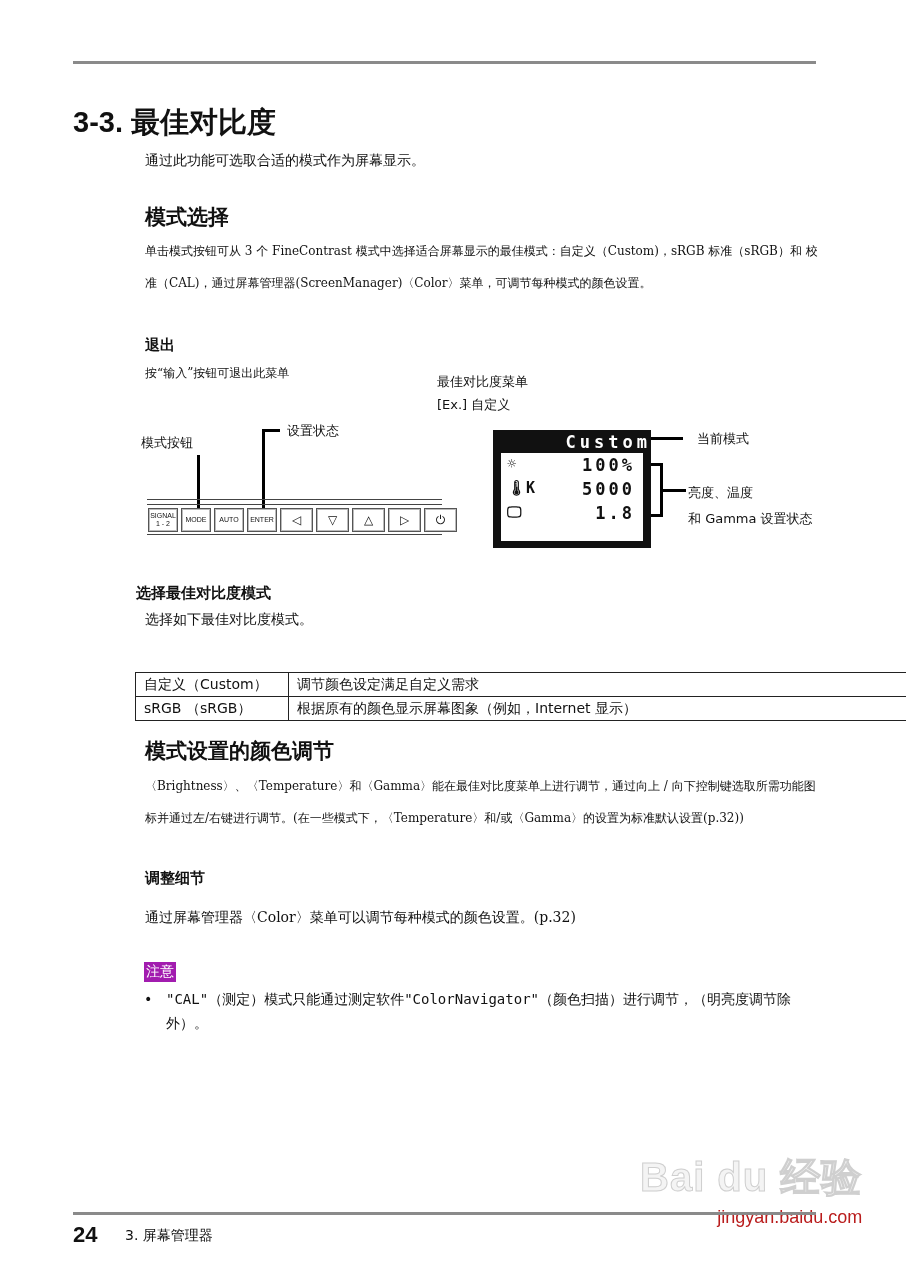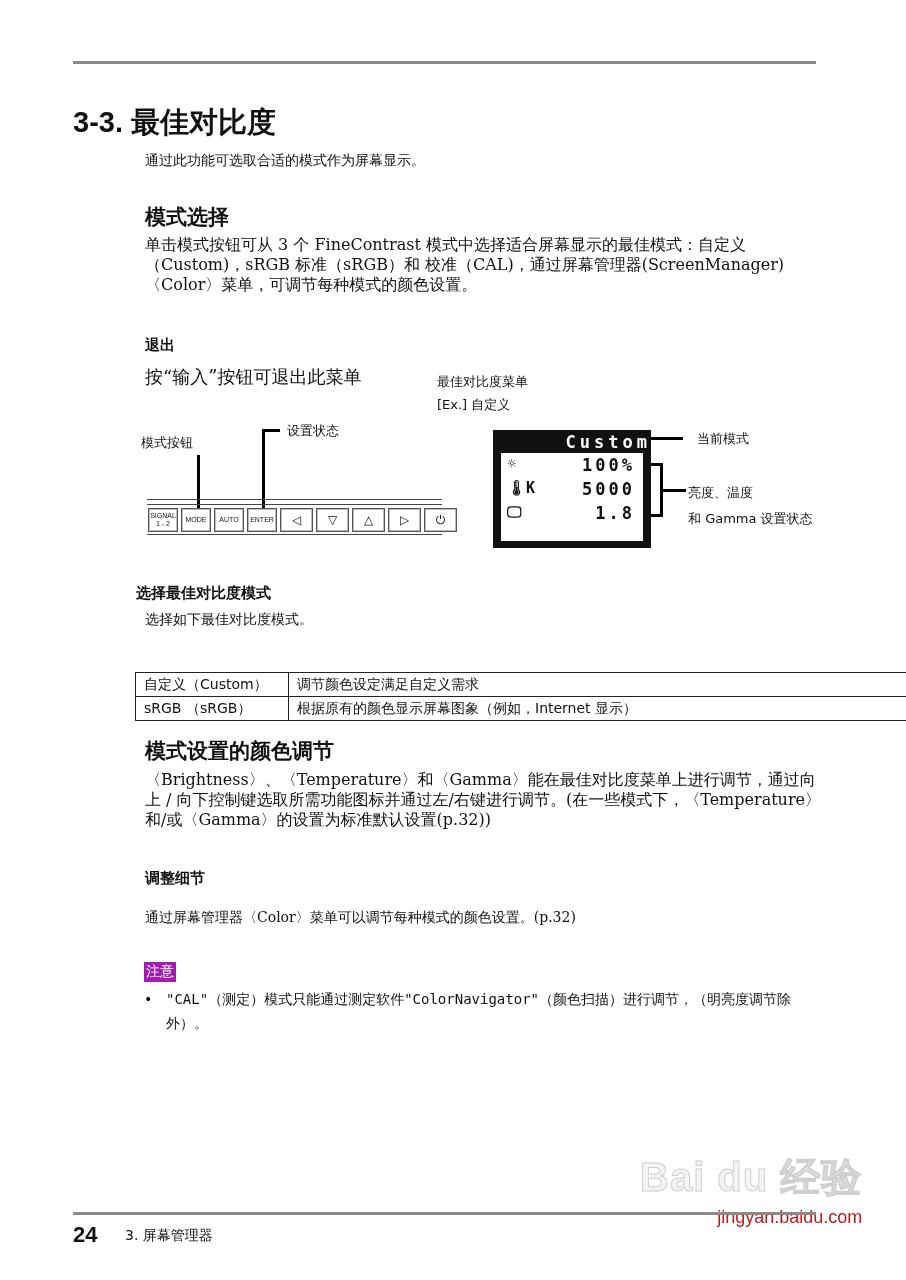--- a/index.html
+++ b/index.html
@@ -5,21 +5,21 @@
   html, body { margin:0; padding:0; background:#fff; }
   body { width:906px; height:1280px; position:relative; overflow:hidden; color:#111;
          font-family:"DejaVu Sans", sans-serif; }
   .abs { position:absolute; }
   .rule { position:absolute; left:73px; width:743px; height:3px; background:#8a8a8a; }
   .h1 { left:73px; top:103px; font-size:29px; font-weight:bold; letter-spacing:0px;
         font-family:"Liberation Sans", sans-serif; }
   .intro { left:145px; top:152px; font-size:14px; font-family:"DejaVu Serif", serif; }
   .h2 { font-size:21px; font-weight:bold; font-family:"DejaVu Sans", sans-serif; }
   .h3 { font-size:15px; font-weight:bold; font-family:"DejaVu Sans", sans-serif; }
-  .p  { font-size:16px; line-height:20px; font-family:"DejaVu Serif", serif; width:680px; }
+  .p  { font-size:12px; line-height:32px; font-family:"DejaVu Serif", serif; width:680px; }
   .lbl { font-size:13px; font-family:"DejaVu Sans", sans-serif; }
   .line { position:absolute; background:#000; }
   .btnbar { position:absolute; left:148px; top:508px; display:flex; gap:3px; }
   .btn { width:28px; height:22px; border:1px solid #555; box-shadow: inset 0 0 0 1px #bbb;
          font-size:7px; display:flex; align-items:center; justify-content:center; text-align:center;
          line-height:8px; font-family:"Liberation Sans", sans-serif; background:#fff; }
   .btn.arrow { width:31px; font-size:12px; }
   .osd { position:absolute; left:493px; top:430px; width:158px; height:118px; background:#111; }
   .osd-title { position:absolute; left:0; right:0; top:2px; text-align:right; color:#fff;
                font-family:"DejaVu Sans Mono", monospace; font-weight:bold; font-size:17px; letter-spacing:4px; }
@@ -50,21 +50,21 @@
 
 <div class="rule" style="top:61px;"></div>
 
 <div class="abs h1">3-3. 最佳对比度</div>
 <div class="abs intro">通过此功能可选取合适的模式作为屏幕显示。</div>
 
 <div class="abs h2" style="left:145px;top:203px;">模式选择</div>
 <div class="abs p" style="left:145px;top:235px;">单击模式按钮可从 3 个 FineContrast 模式中选择适合屏幕显示的最佳模式：自定义（Custom)，sRGB 标准（sRGB）和 校准（CAL)，通过屏幕管理器(ScreenManager)〈Color〉菜单，可调节每种模式的颜色设置。</div>
 
 <div class="abs h3" style="left:145px;top:336px;">退出</div>
-<div class="abs" style="left:145px;top:365px;font-size:18px;font-family:'DejaVu Serif',serif;">按“输入”按钮可退出此菜单</div>
+<div class="abs" style="left:145px;top:365px;font-size:12px;font-family:'DejaVu Serif',serif;">按“输入”按钮可退出此菜单</div>
 
 <div class="abs lbl" style="left:437px;top:373px;">最佳对比度菜单</div>
 <div class="abs lbl" style="left:437px;top:396px;">[Ex.] 自定义</div>
 
 <div class="abs lbl" style="left:141px;top:434px;">模式按钮</div>
 <div class="abs lbl" style="left:287px;top:422px;">设置状态</div>
 
 <div class="line" style="left:197px;top:455px;width:3px;height:55px;"></div>
 <div class="line" style="left:262px;top:429px;width:18px;height:3px;"></div>
 <div class="line" style="left:262px;top:429px;width:3px;height:81px;"></div>

